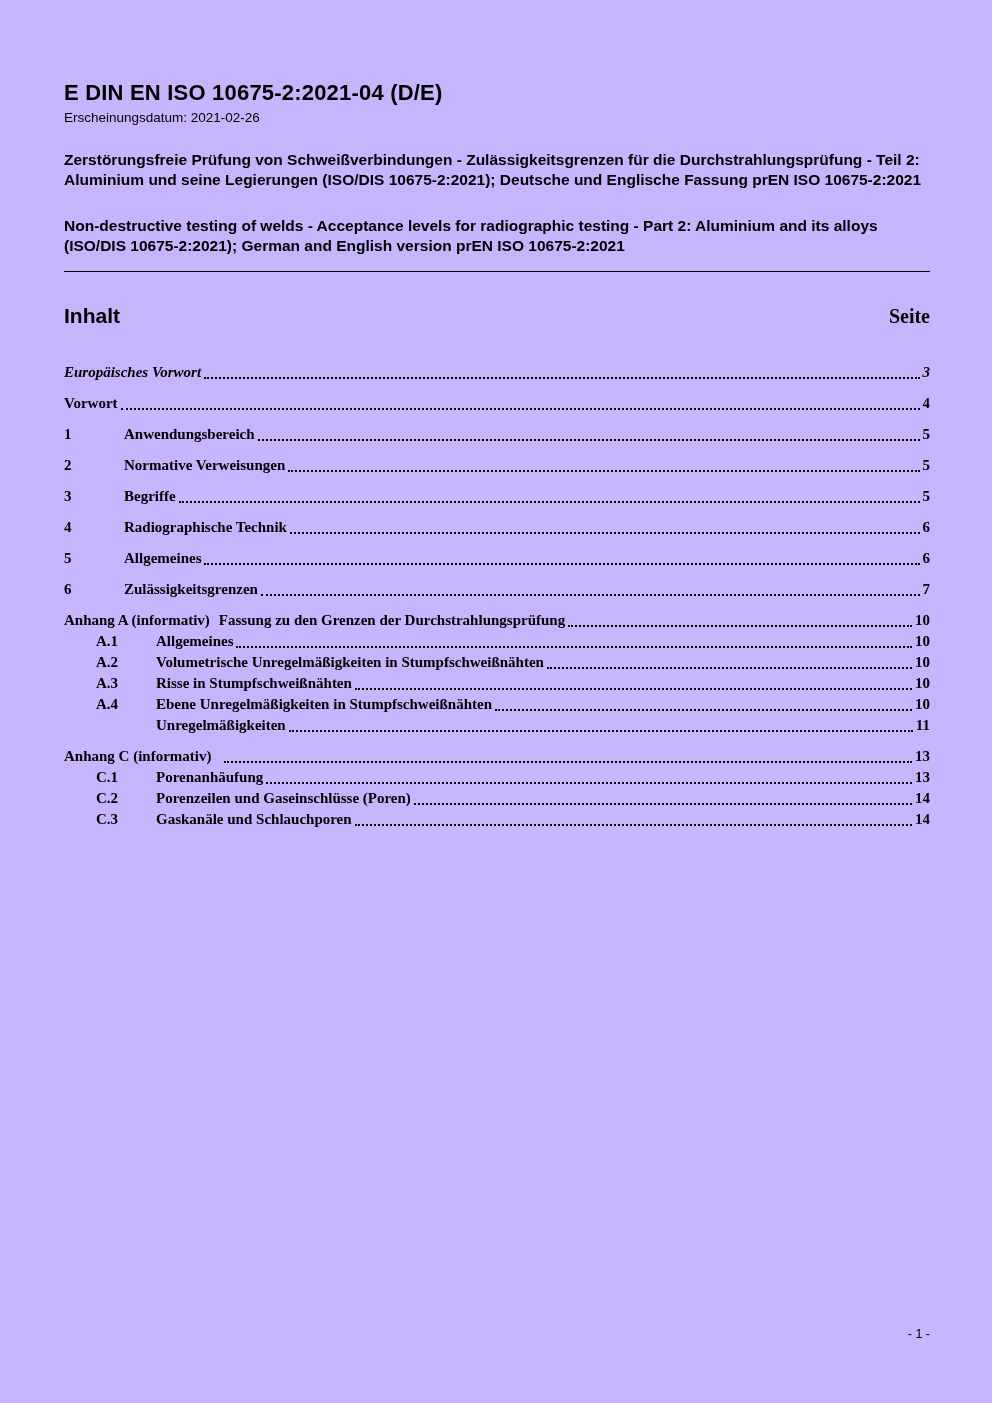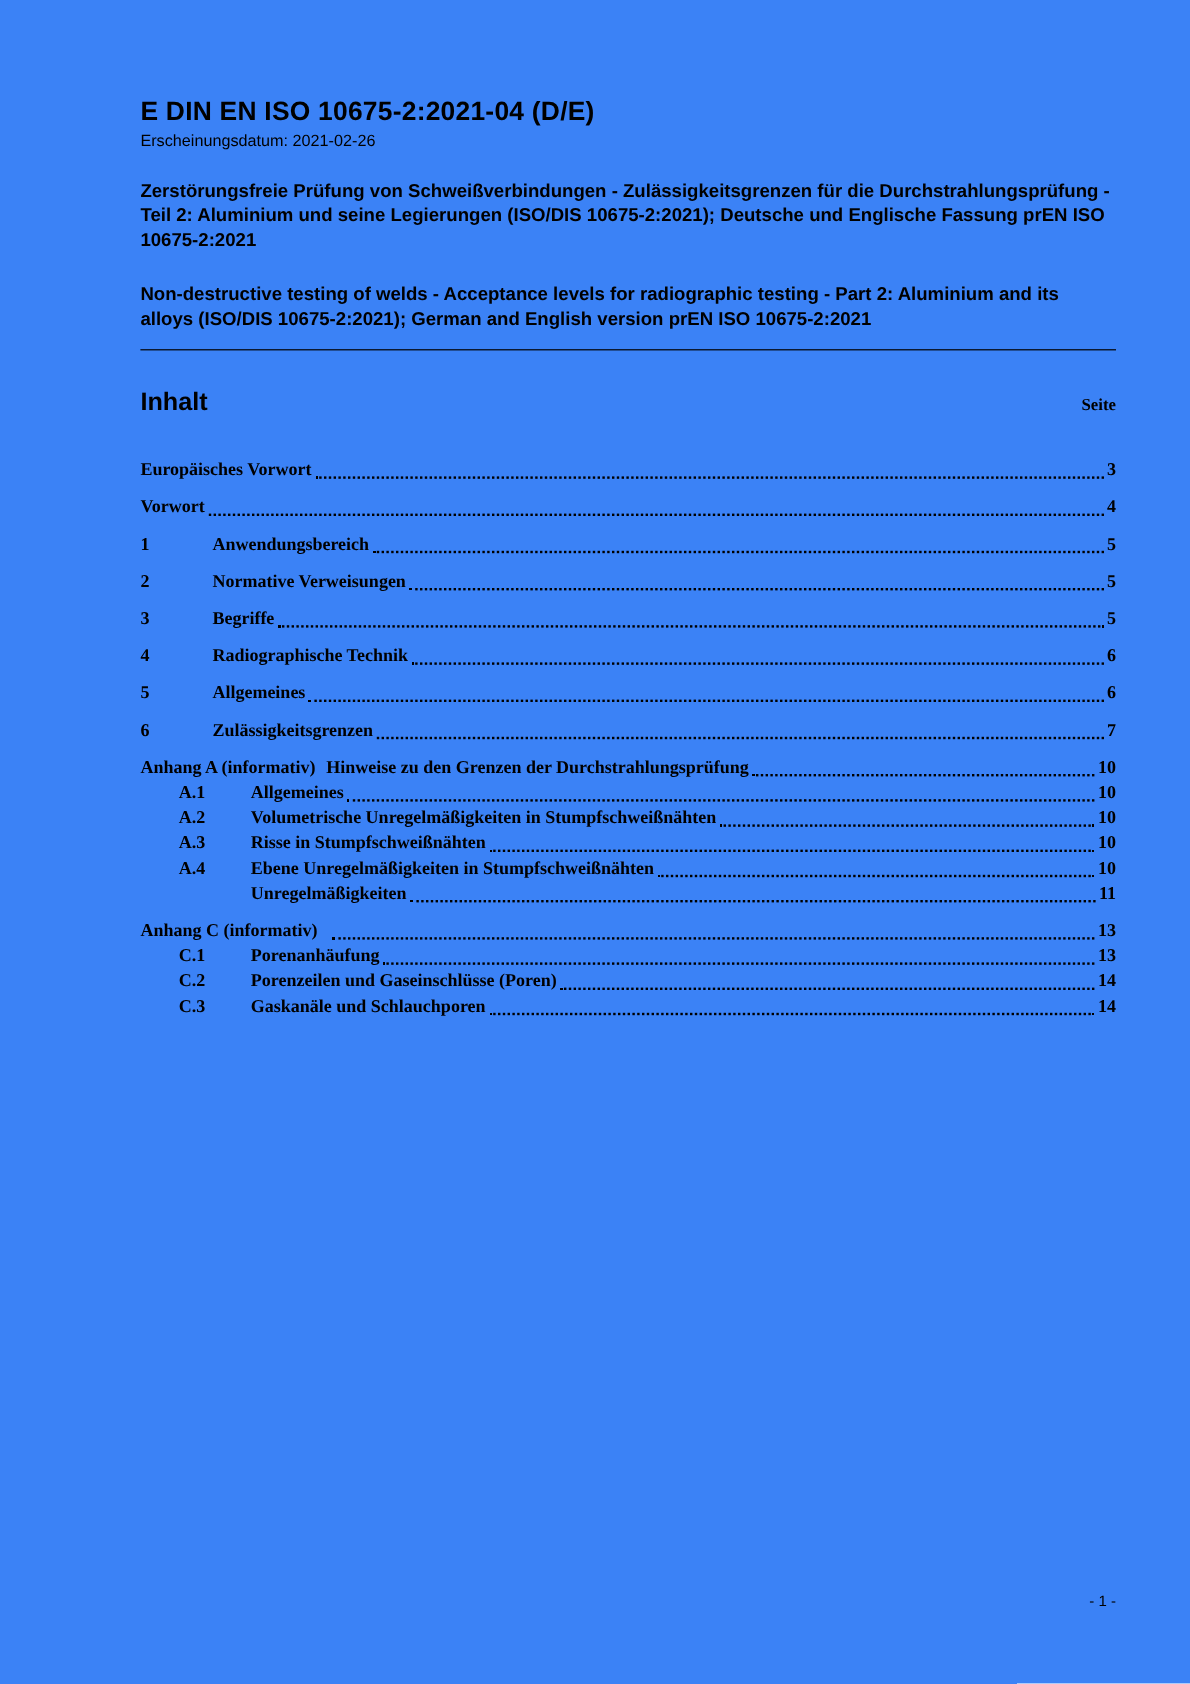--- a/index.html
+++ b/index.html
@@ -7,22 +7,22 @@
     padding: 0;
     background: #ffffff;
     color: #000000;
     font-family: "Liberation Sans", sans-serif;
   }
   .page {
     position: relative;
     width: 992px;
     height: 1403px;
     box-sizing: border-box;
-    padding: 80px 62px 0 117px;
-    background: #3b82f6;
+    padding: 80px 62px 0 64px;
+    background: #c4b5fd;
     overflow: hidden;
   }
   .doc-title {
     font-size: 22px;
     font-weight: bold;
     margin: 0;
     letter-spacing: 0.2px;
   }
   .pub-date {
     font-size: 13.5px;
@@ -45,21 +45,21 @@
     align-items: baseline;
     margin-top: 32px;
   }
   .inhalt {
     font-size: 21px;
     font-weight: bold;
   }
   .seite {
     font-family: "Liberation Serif", serif;
     font-weight: bold;
-    font-size: 14px;
+    font-size: 20px;
     text-align: center;
   }
   .toc {
     margin-top: 34px;
     font-family: "Liberation Serif", serif;
     font-weight: bold;
     font-size: 15px;
   }
   .toc-entry {
     display: flex;
@@ -114,21 +114,21 @@
 
   <hr class="rule">
 
   <div class="toc-header">
     <span class="inhalt">Inhalt</span>
     <span class="seite">Seite</span>
   </div>
 
   <div class="toc">
 
-    <div class="toc-entry" style="margin-top:0;">
+    <div class="toc-entry" style="margin-top:0;font-style:italic;">
       <span class="lbl">Europäisches Vorwort</span>
       <span class="dots"></span>
       <span class="pg">3</span>
     </div>
 
     <div class="toc-entry">
       <span class="lbl">Vorwort</span>
       <span class="dots"></span>
       <span class="pg">4</span>
     </div>
@@ -170,21 +170,21 @@
 
     <div class="toc-entry">
       <span class="num">6</span>
       <span class="lbl">Zulässigkeitsgrenzen</span>
       <span class="dots"></span>
       <span class="pg">7</span>
     </div>
 
     <div class="toc-entry">
       <span class="num wide">Anhang A (informativ)</span>
-      <span class="lbl">Hinweise zu den Grenzen der Durchstrahlungsprüfung</span>
+      <span class="lbl">Fassung zu den Grenzen der Durchstrahlungsprüfung</span>
       <span class="dots"></span>
       <span class="pg">10</span>
     </div>
 
     <div class="toc-entry tight">
       <span class="num">A.1</span>
       <span class="lbl">Allgemeines</span>
       <span class="dots"></span>
       <span class="pg">10</span>
     </div>

